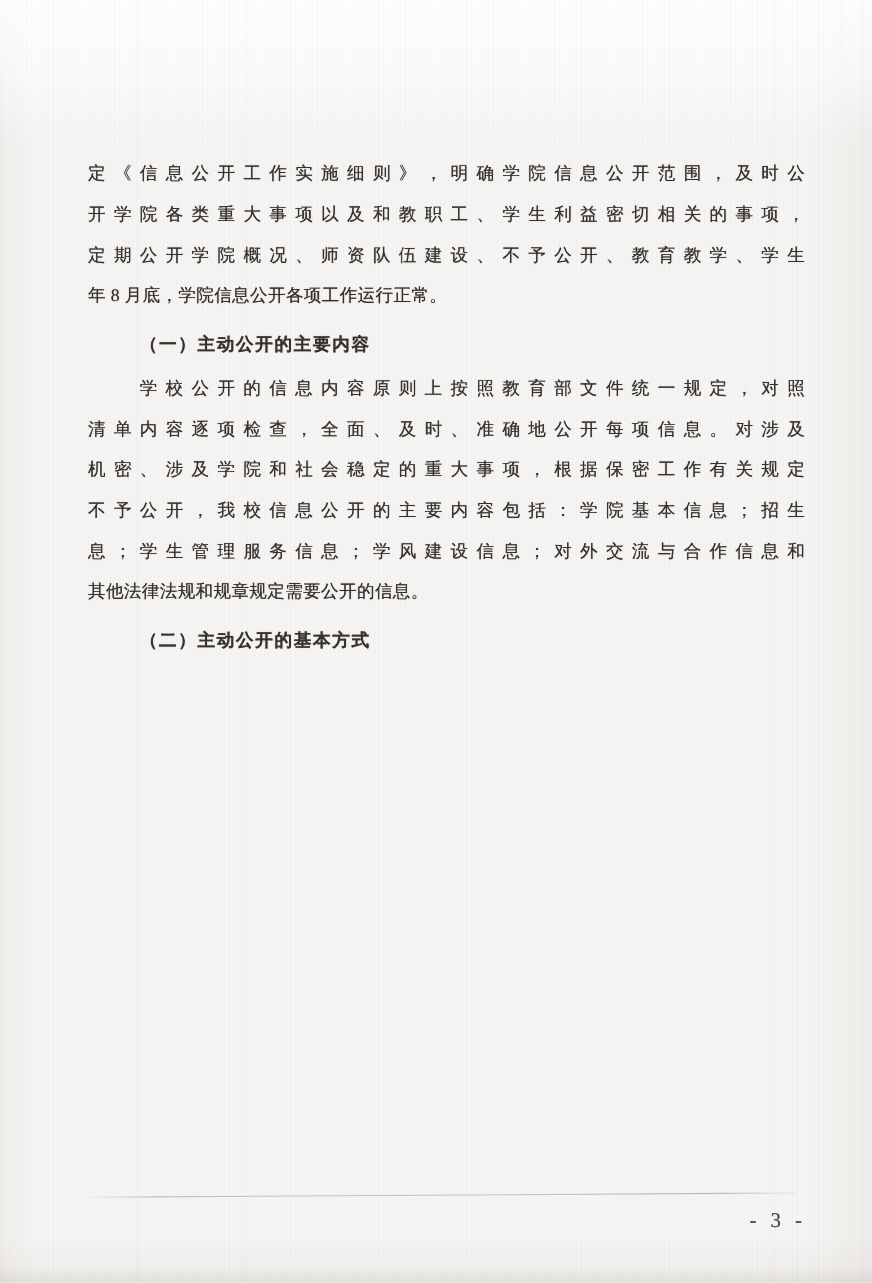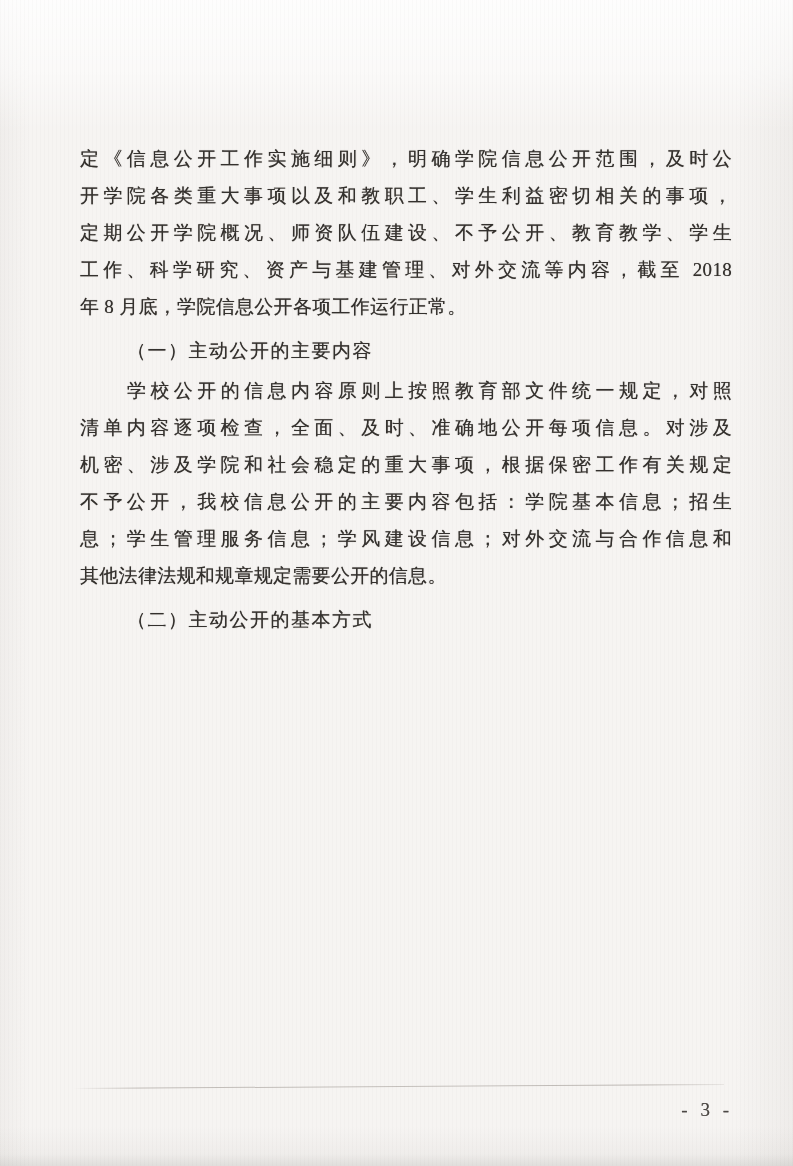--- a/index.html
+++ b/index.html
@@ -30,40 +30,40 @@
       linear-gradient(0deg, rgba(110,104,100,0.16) 0px, rgba(110,104,100,0.05) 12px, rgba(255,255,255,0) 40px);
     pointer-events: none;
   }
   .textblock {
     position: absolute;
     left: 80px;
     top: 140px;
     width: 652px;
   }
   .line {
-    font-size: 19px;
+    font-size: 16px;
     line-height: 37px;
     letter-spacing: 0.3px;
     white-space: normal;
     text-shadow: 0 0 0.7px rgba(62,56,50,0.75);
   }
   .j {                      
     text-align: justify;
     text-align-last: justify;
   }
   .ind { text-indent: 47px; }     
   .h2 {
     font-family: "Liberation Sans", sans-serif;
     font-weight: 700;
     margin: 7px 0 3px 0;
     letter-spacing: 1px;
   }
   .h3 {
     font-style: oblique 6deg;
-    font-weight: 400;
+    font-weight: 700;
     margin: 7px 0 3px 0;
     letter-spacing: 1.5px;
   }
   .footer-rule {
     position: absolute;
     left: 74px;
     top: 1086px;
     width: 650px;
     height: 1px;
     background: linear-gradient(90deg,
@@ -86,21 +86,20 @@
 </style>
 </head>
 <body>
 
 <div class="page">
 
   <main class="textblock">
     <div class="line j">定《信息公开工作实施细则》，明确学院信息公开范围，及时公</div>
     <div class="line j">开学院各类重大事项以及和教职工、学生利益密切相关的事项，</div>
     <div class="line j">定期公开学院概况、师资队伍建设、不予公开、教育教学、学生</div>
-    <div class="line j">工作、科学研究、资产与基建管理、对外交流等内容，截至 2018</div>
     <div class="line">年 8 月底，学院信息公开各项工作运行正常。</div>
 
     <div class="line h3 ind">（一）主动公开的主要内容</div>
 
     <div class="line j ind">学校公开的信息内容原则上按照教育部文件统一规定，对照</div>
     <div class="line j">清单内容逐项检查，全面、及时、准确地公开每项信息。对涉及</div>
     <div class="line j">机密、涉及学院和社会稳定的重大事项，根据保密工作有关规定</div>
     <div class="line j">不予公开，我校信息公开的主要内容包括：学院基本信息；招生</div>
     <div class="line j">息；学生管理服务信息；学风建设信息；对外交流与合作信息和</div>
     <div class="line">其他法律法规和规章规定需要公开的信息。</div>

